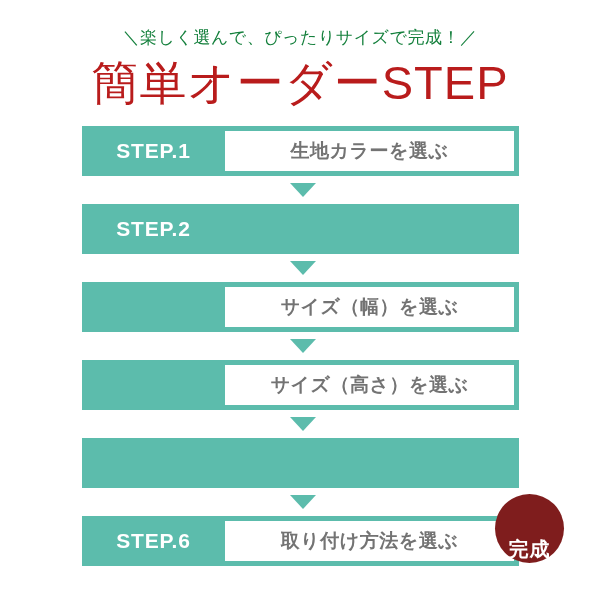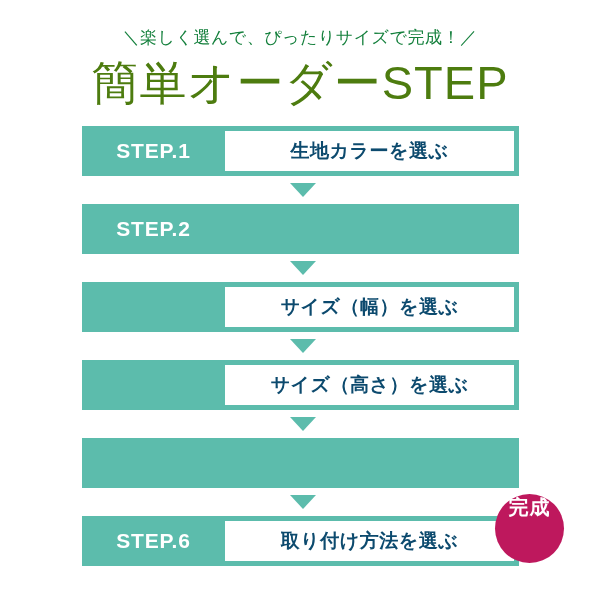--- a/index.html
+++ b/index.html
@@ -37,21 +37,21 @@
   }
 
   .page-title {
     position: absolute;
     top: 55px;
     left: 0;
     width: 600px;
     text-align: center;
     font-size: 47px;
     letter-spacing: 1px;
-    color: #4d7c0f;
+    color: #b91c1c;
     font-weight: 400;
     white-space: nowrap;
     line-height: 1.2;
   }
 
   
   .steps {
     position: absolute;
     top: 126px;
     left: 82px;
@@ -94,21 +94,21 @@
     width: 289px;
     height: 40px;
     background: #ffffff;
     display: flex;
     align-items: center;
     justify-content: center;
     box-sizing: border-box;
   }
 
   .step-label-text {
-    color: #0c4a6e;
+    color: #737373;
     font-size: 19px;
     font-weight: bold;
     letter-spacing: 0.5px;
     white-space: nowrap;
   }
 
   
   .arrow {
     position: absolute;
     left: 208px;
@@ -125,23 +125,23 @@
   .arrow-5 { top: 369px; }
 
   
   .complete-badge {
     position: absolute;
     left: 495px;
     top: 494px;
     width: 69px;
     height: 69px;
     border-radius: 50%;
-    background: #be185d;
+    background: #7f1d1d;
     display: flex;
-    align-items: flex-start;
+    align-items: flex-end;
     justify-content: center;
     z-index: 5;
   }
   .complete-badge-text {
     color: #ffffff;
     font-size: 20px;
     font-weight: bold;
     letter-spacing: 1px;
     white-space: nowrap;
   }

